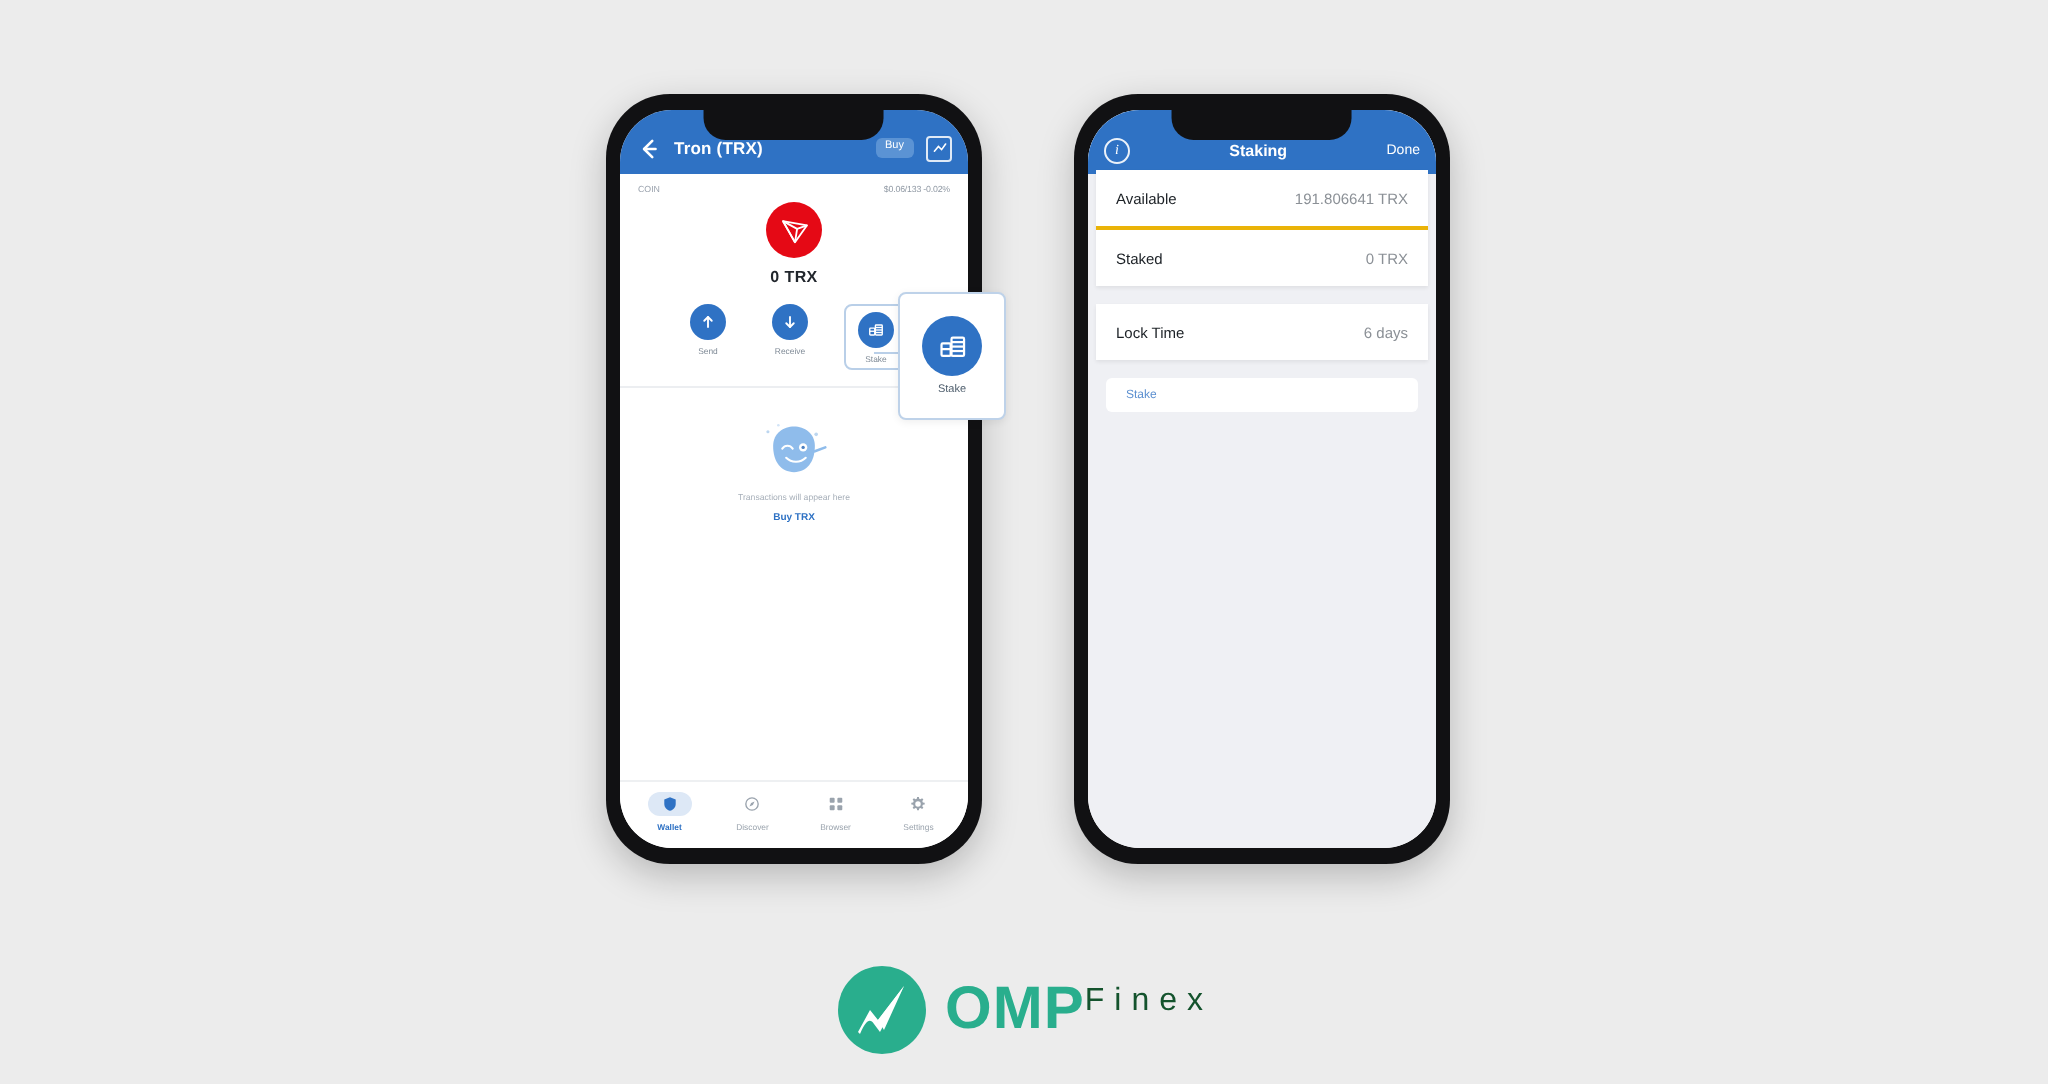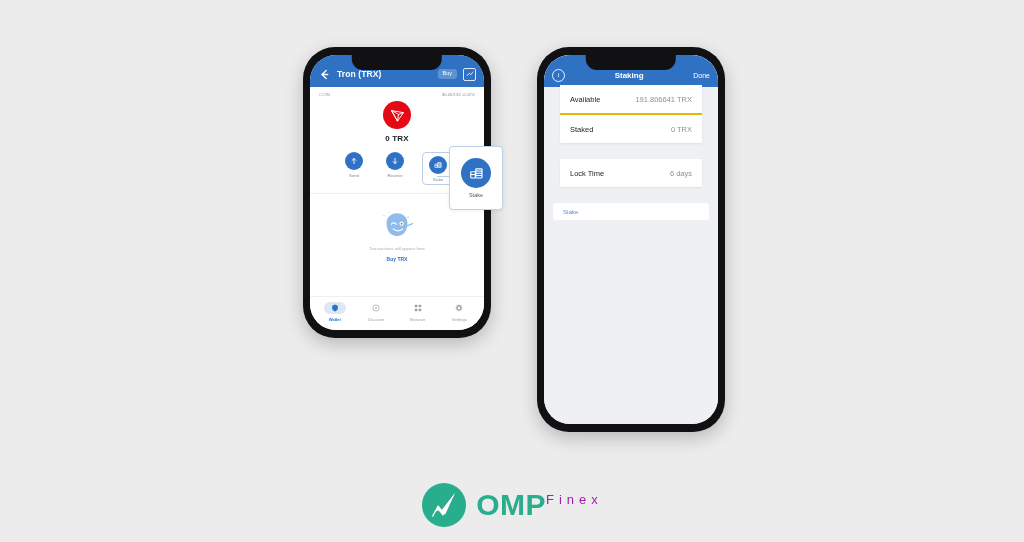--- a/index.html
+++ b/index.html
@@ -38,21 +38,21 @@
     left: 50%;
     transform: translateX(-50%);
     width: 52%;
     height: 15px;
     background: #111113;
     border-bottom-left-radius: 11px;
     border-bottom-right-radius: 11px;
     z-index: 40;
   }
 
-  #phone-left  { left: 303px; top: 47px; width: 188px; height: 291px; }
+  #phone-left  { left: 303px; top: 47px; width: 188px; height: 385px; }
   #phone-right { left: 537px; top: 47px; width: 188px; height: 385px; }
 
   
   .app-header {
     background: #2f72c4;
     height: 32px;
     display: flex;
     align-items: center;
     padding: 6px 8px 0 8px;
     box-sizing: border-box;
@@ -278,21 +278,21 @@
     line-height: 10px;
     text-align: center;
     font-style: italic;
     font-family: "Liberation Serif", serif;
   }
   .stk-title { font-size: 8px; font-weight: bold; }
   .stk-done { font-size: 7px; }
 
   .card {
     background: #ffffff;
-    margin: 16px;
+    margin: 4px;
     box-shadow: 0 1px 2px rgba(0,0,0,0.07);
   }
   .card.first { margin-top: -2px; }
   .card.second { margin-top: 9px; }
   .card-row {
     display: flex;
     justify-content: space-between;
     align-items: center;
     padding: 0 10px;
     height: 28px;
@@ -329,22 +329,22 @@
   }
   .brand-mark { width: 46px; height: 46px; }
   .brand-text { display: flex; flex-direction: row; line-height: 1; }
   .brand-omp {
     font-size: 30px;
     font-weight: bold;
     color: #29ae8d;
     letter-spacing: 0.5px;
   }
   .brand-finex {
-    font-size: 13px;
-    color: #a21caf;
+    font-size: 16px;
+    color: #14532d;
     letter-spacing: 5px;
     text-align: right;
     margin-top: 3px;
   }
 </style>
 </head>
 <body>
 
 <div class="phone" id="phone-left">
   <div class="phone-inner">

